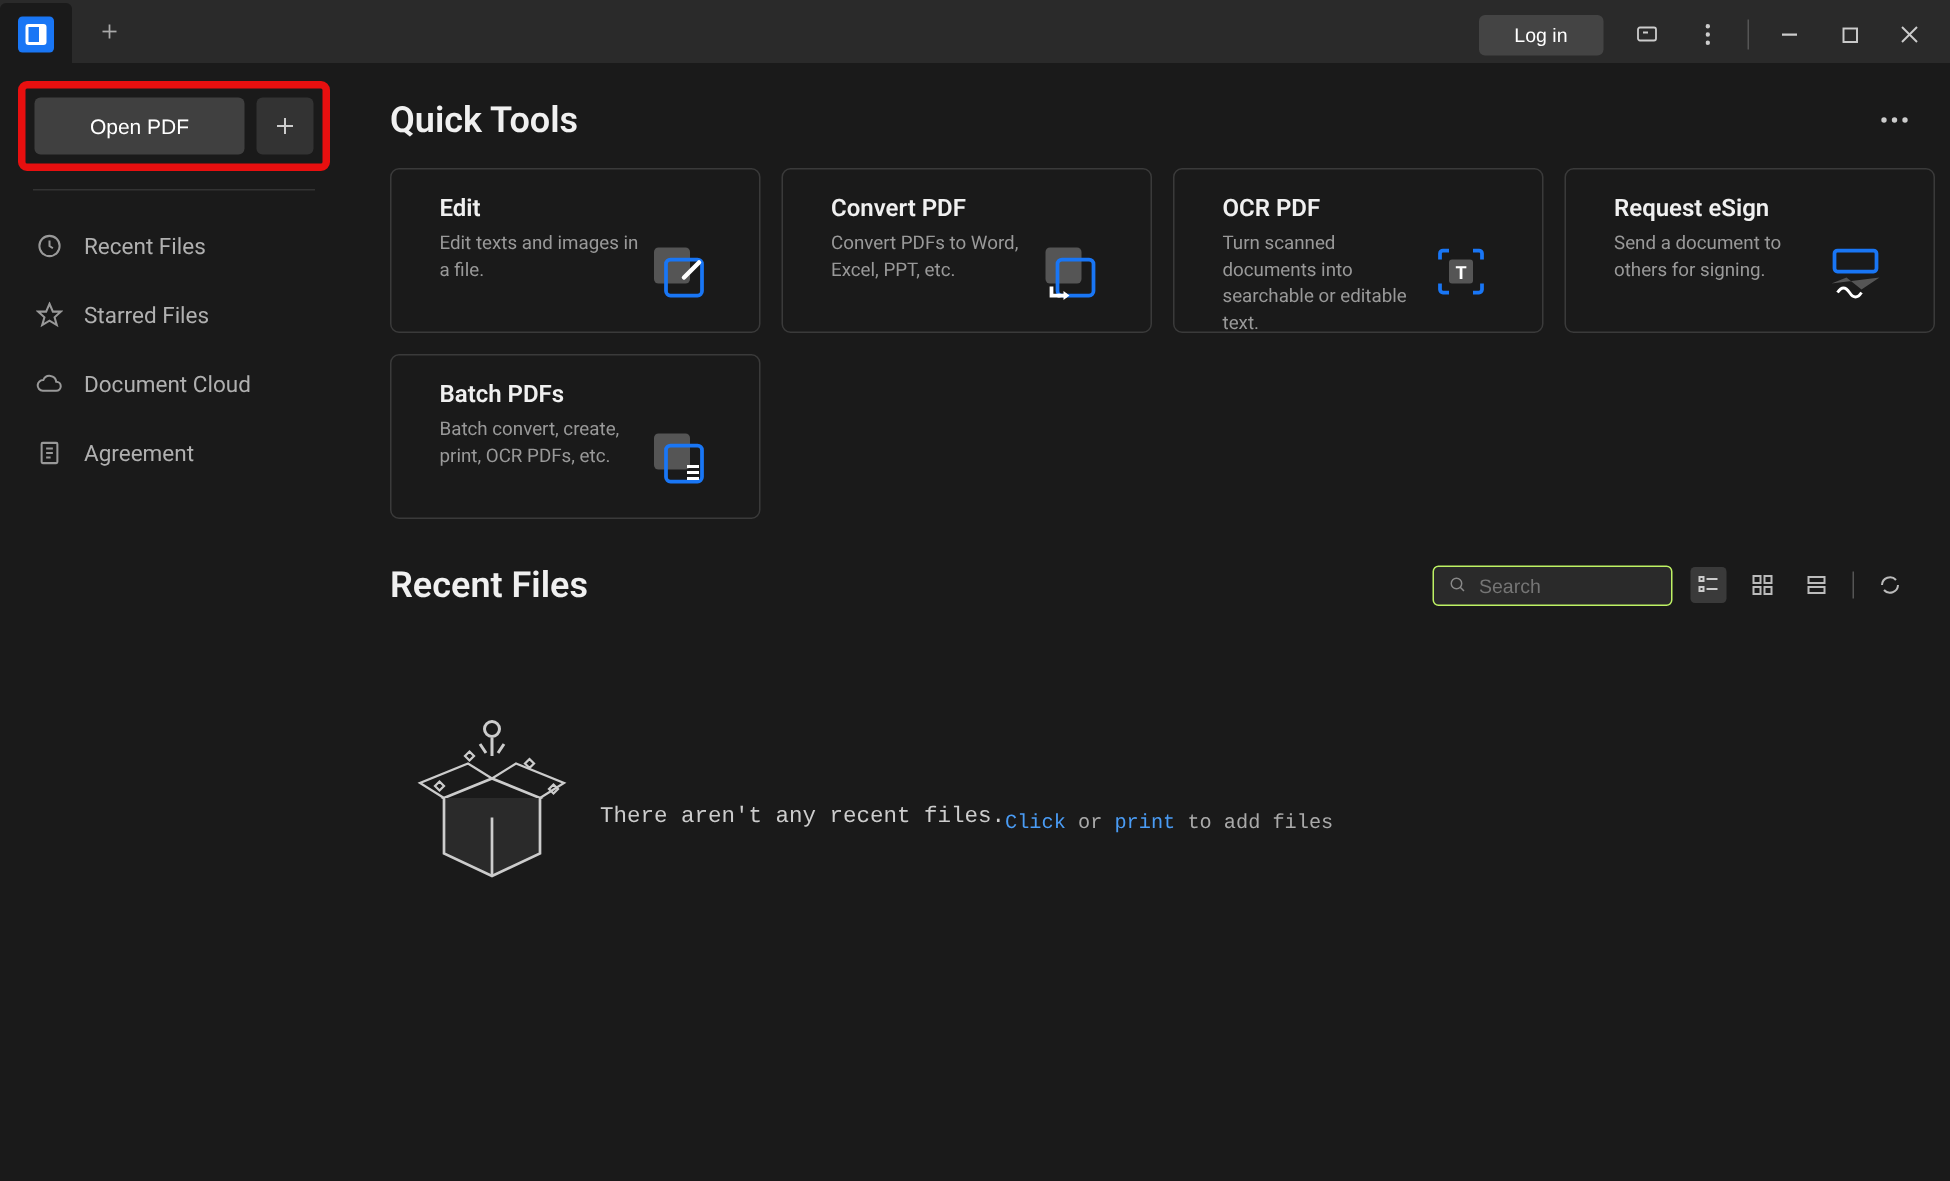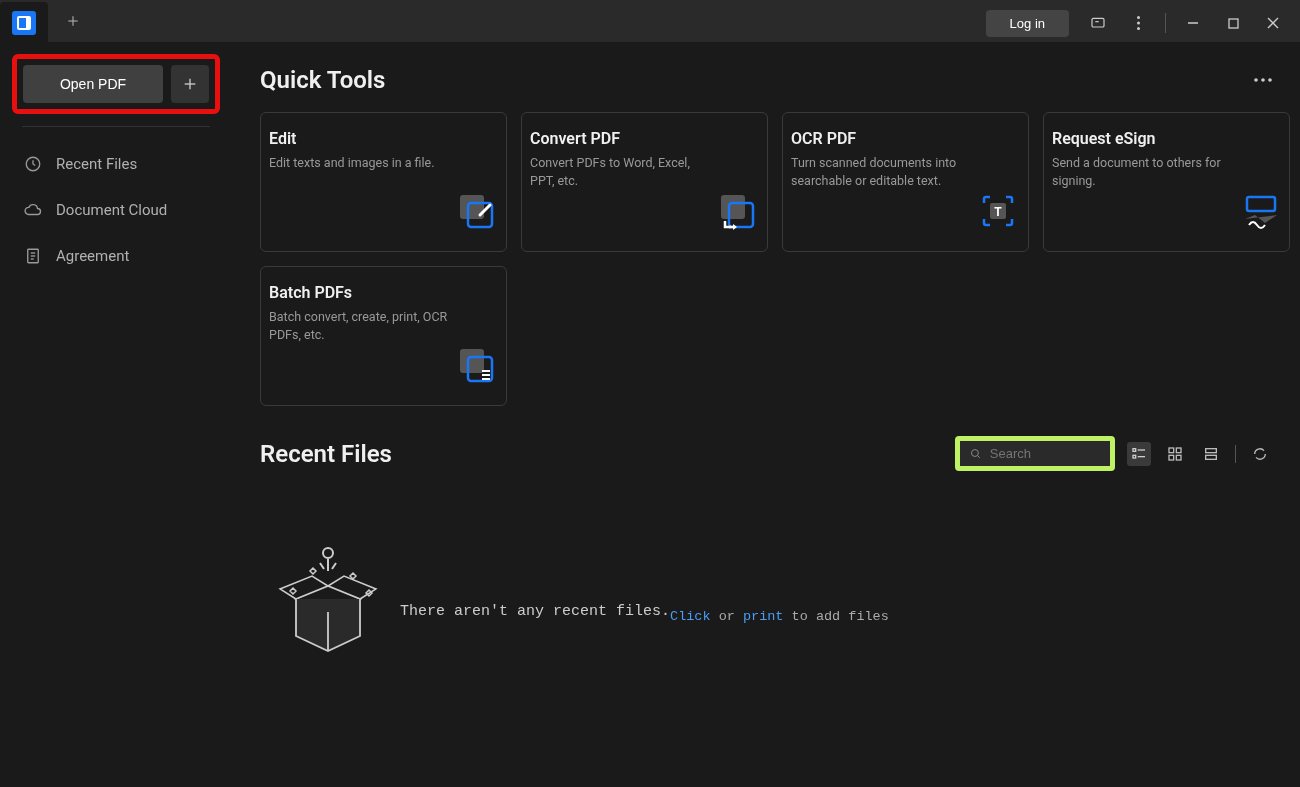--- a/index.html
+++ b/index.html
@@ -24,29 +24,29 @@
 .sidebar-divider { height: 1px; background: #333; margin: 6px 10px 14px; }
 .sidebar-item { display: flex; align-items: center; gap: 14px; padding: 14px 12px; color: #b0b0b0; font-size: 15px; cursor: pointer; border-radius: 4px; }
 .sidebar-icon { width: 18px; height: 18px; display: flex; align-items: center; justify-content: center; }
 
 .main { flex: 1; padding: 24px 28px; overflow: auto; }
 .section-header { display: flex; align-items: center; justify-content: space-between; margin-bottom: 18px; }
 .section-title { font-size: 24px; font-weight: 600; color: #f0f0f0; }
 .more-icon { color: #ccc; font-size: 18px; letter-spacing: 2px; }
 
 .tools-grid { display: grid; grid-template-columns: repeat(4, 247px); gap: 14px; margin-bottom: 30px; }
-.tool-card { border: 1px solid #3a3a3a; border-radius: 6px; padding: 16px 8px; height: 140px; display: flex; justify-content: flex-end; cursor: pointer; position: relative; }
+.tool-card { border: 1px solid #3a3a3a; border-radius: 6px; padding: 16px 32px; height: 110px; display: flex; justify-content: flex-end; cursor: pointer; position: relative; }
 .tool-info { flex: 1; }
 .tool-title { font-size: 16px; font-weight: 600; color: #f0f0f0; margin-bottom: 6px; }
 .tool-desc { font-size: 12.5px; color: #999; line-height: 1.4; }
 .tool-icon { width: 44px; height: 44px; align-self: flex-end; margin-bottom: 2px; }
 
 .recent-header { display: flex; align-items: center; justify-content: space-between; margin-bottom: 20px; }
 .recent-tools { display: flex; align-items: center; gap: 12px; }
-.search-box { display: flex; align-items: center; background: #2a2a2a; border: 5px solid #bef264; border-radius: 4px; padding: 5px 10px; width: 160px; }
+.search-box { display: flex; align-items: center; background: #2a2a2a; border: 1px solid #bef264; border-radius: 4px; padding: 5px 10px; width: 160px; }
 .search-box input { background: transparent; border: none; outline: none; color: #ccc; font-size: 13px; width: 100%; margin-left: 8px; }
 .view-btn { width: 24px; height: 24px; display: flex; align-items: center; justify-content: center; color: #bbb; cursor: pointer; border-radius: 3px; }
 .view-btn.active { background: #3a3a3a; }
 .recent-divider { width: 1px; height: 18px; background: #555; }
 
 .empty-state { display: flex; flex-direction: row; align-items: center; padding-top: 50px; font-family: Liberation Mono, monospace; }
 .empty-box-svg { width: 140px; height: 130px; margin-bottom: 20px; }
 .empty-text { font-size: 15px; color: #ccc; margin-bottom: 10px; }
 .empty-hint { font-size: 13.5px; color: #aaa; }
 .empty-hint .link { color: #4a9cf5; cursor: pointer; }
@@ -119,20 +119,28 @@
     <div class="sidebar-divider"></div>
 
     <div class="sidebar-item">
       <span class="sidebar-icon">
         <svg width="18" height="18" viewBox="0 0 24 24" fill="none" stroke="#999" stroke-width="1.8">
             <circle cx="12" cy="12" r="9"></circle>
             <path d="M12 7v5l3 2"></path>
           </svg>
       </span>
       <span>Recent Files</span>
+    </div>
+    <div class="sidebar-item">
+      <span class="sidebar-icon">
+        <svg width="18" height="18" viewBox="0 0 24 24" fill="none" stroke="#999" stroke-width="1.8">
+            <polygon points="12,2 15,9 22,9 16.5,14 18.5,21 12,17 5.5,21 7.5,14 2,9 9,9"></polygon>
+          </svg>
+      </span>
+      <span>Starred Files</span>
     </div>
     <div class="sidebar-item">
       <span class="sidebar-icon">
         <svg width="18" height="18" viewBox="0 0 24 24" fill="none" stroke="#999" stroke-width="1.8">
             <path d="M18 18a4 4 0 000-8 6 6 0 00-11.5-1.5A4.5 4.5 0 006 18h12z"></path>
           </svg>
       </span>
       <span>Document Cloud</span>
     </div>
     <div class="sidebar-item">

